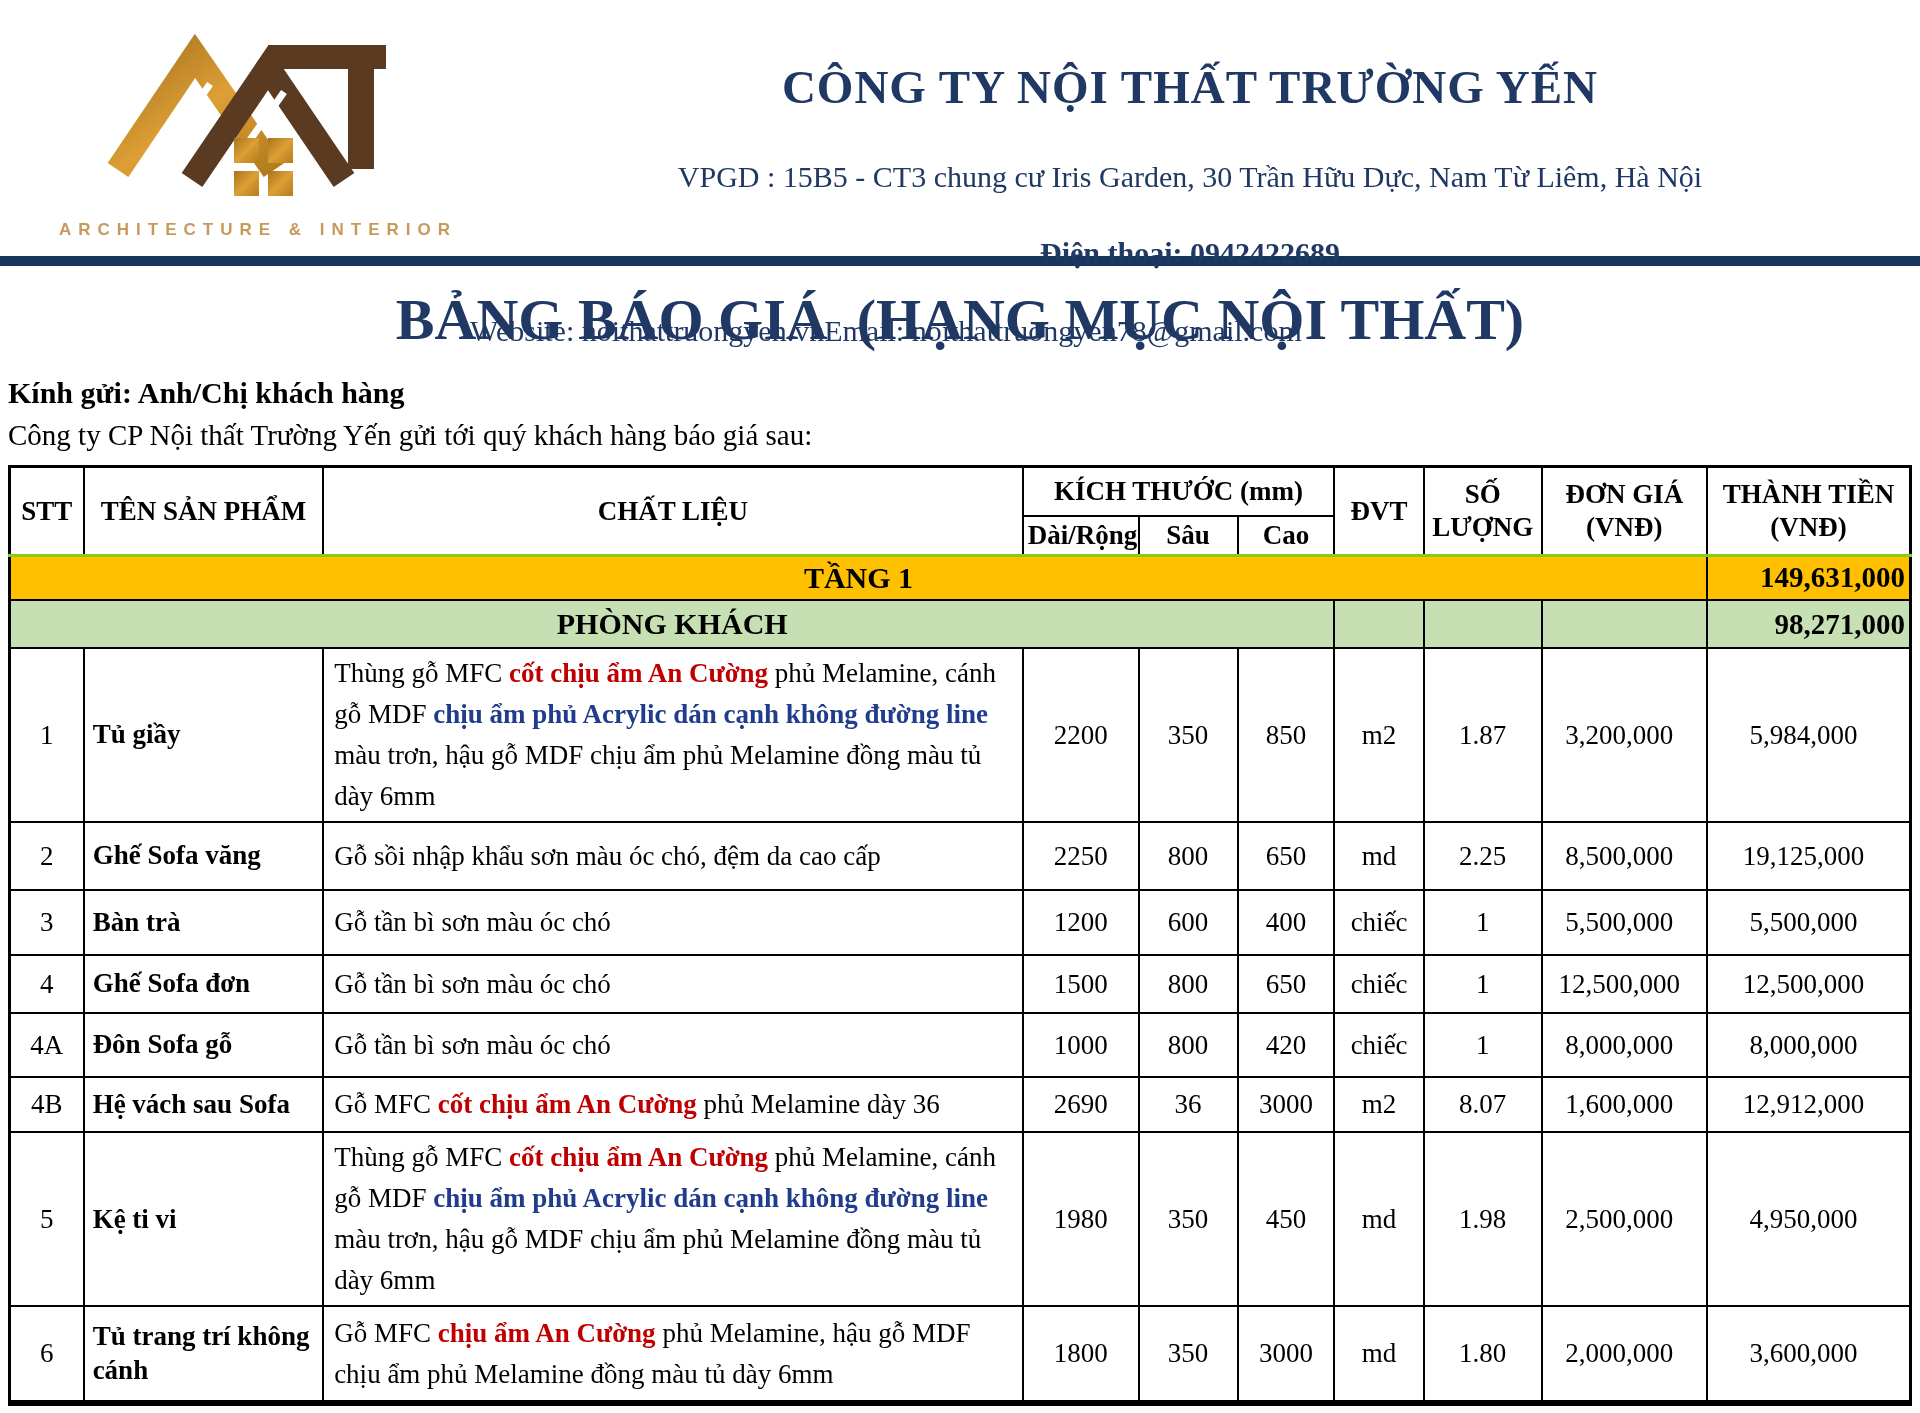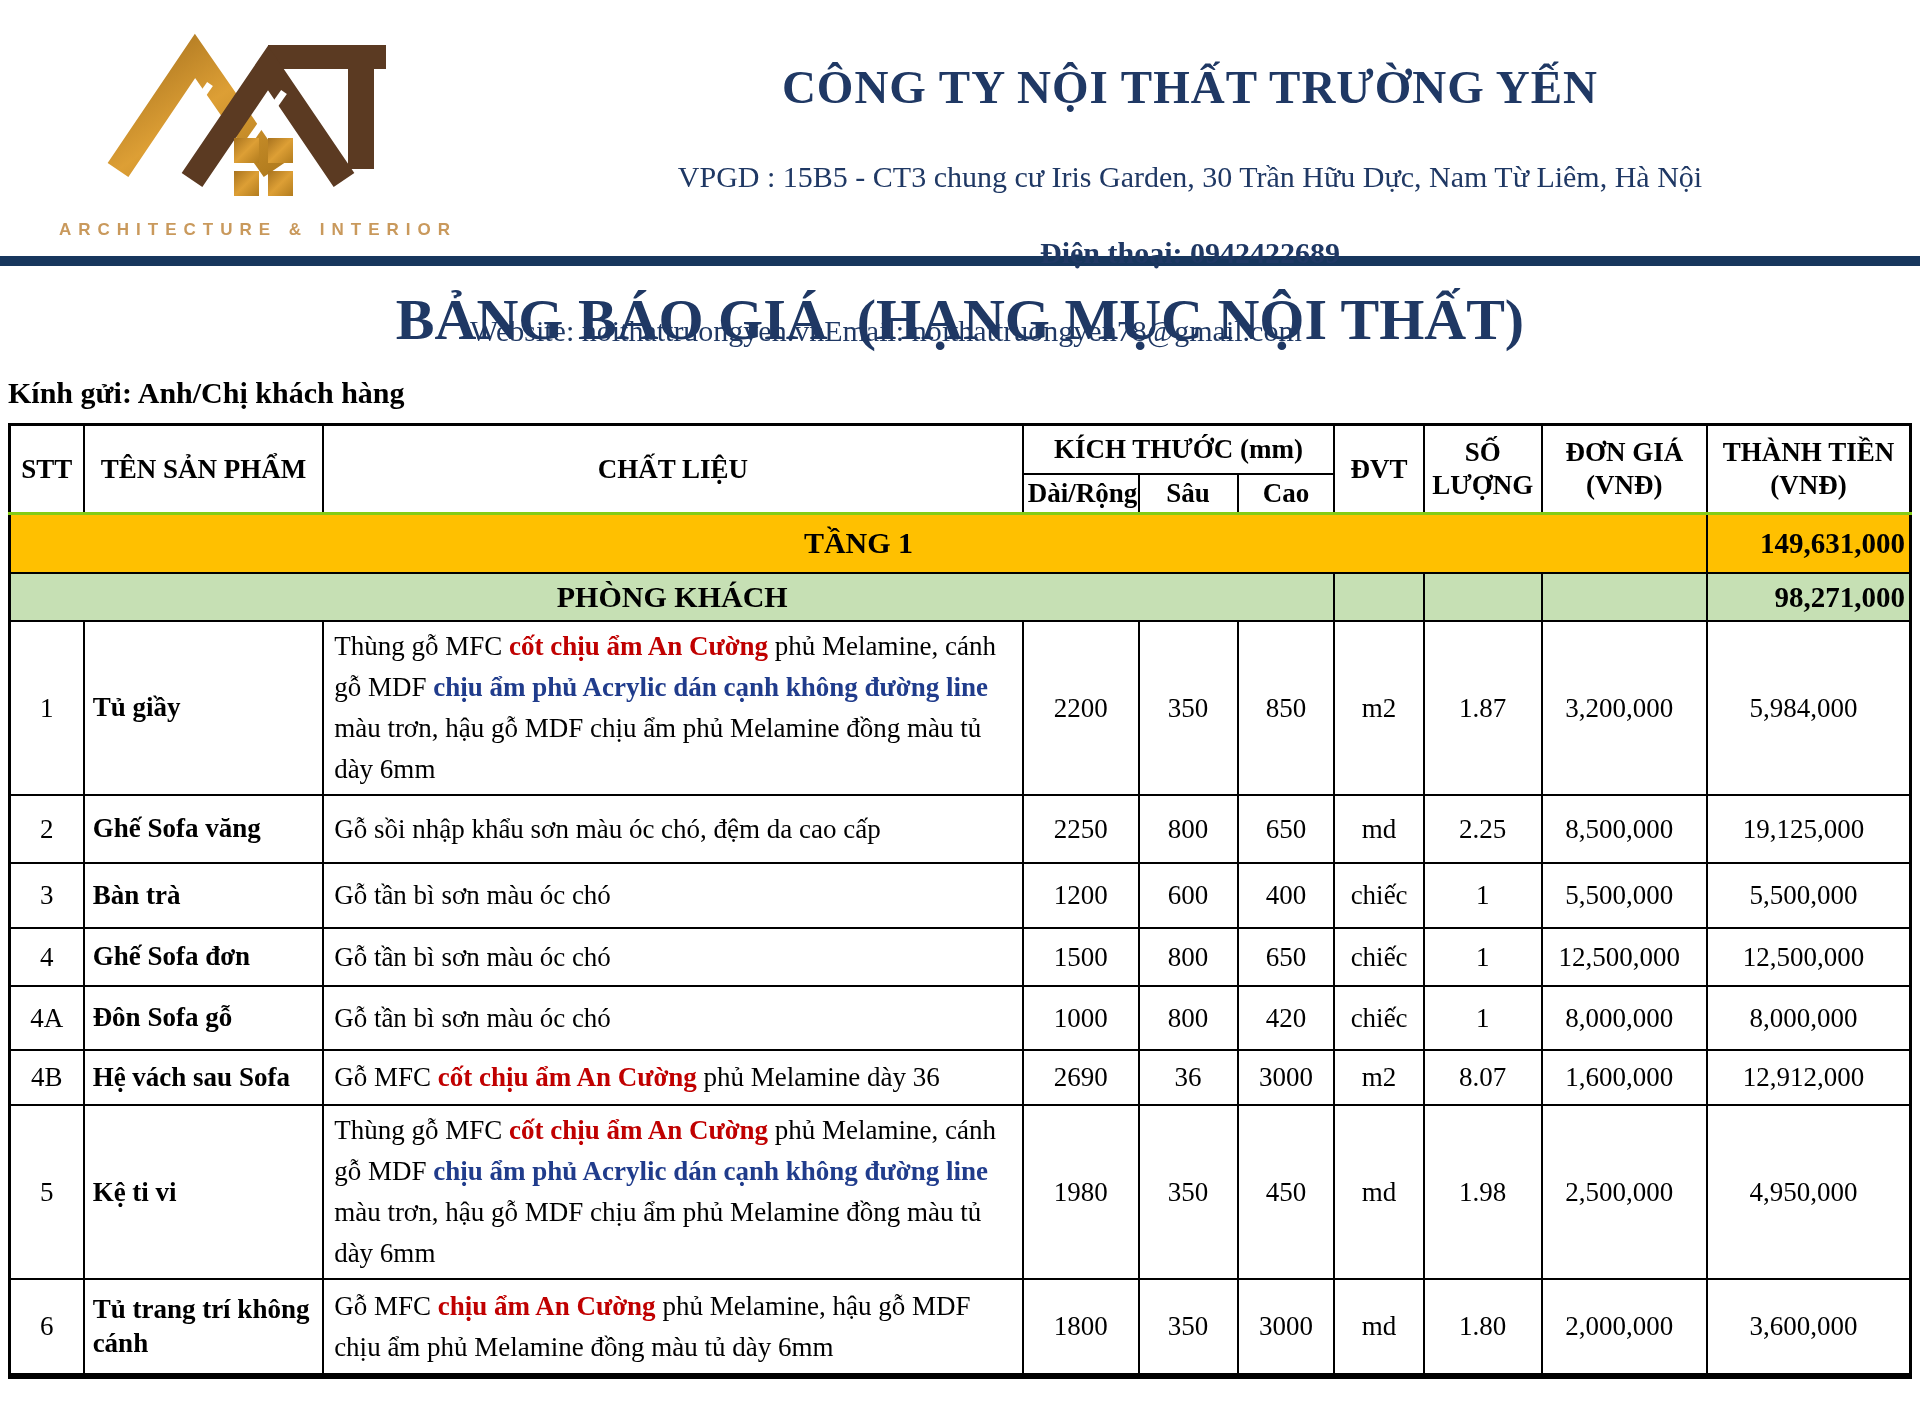--- a/index.html
+++ b/index.html
@@ -74,21 +74,21 @@
     overflow: hidden;
   }
   .quote-table thead th {
     font-weight: bold; text-align: center; line-height: 1.2;
   }
   .quote-table thead { border-bottom: 3px solid #84cc16; }
   tr.hrow-top { height: 50px; }
   tr.hrow-sub { height: 38px; }
 
   
-  tr.floor-row { height: 60px; background: #ffc000; }
+  tr.floor-row { height: 45px; background: #ffc000; }
   tr.floor-row td { font-weight: bold; }
   .floor-label { text-align: center; font-size: 30px; }
   tr.room-row { height: 48px; background: #c6e0b4; }
   tr.room-row td { font-weight: bold; }
   .room-label { text-align: center; font-size: 30px; }
   .section-total { text-align: right; padding-right: 12px; font-size: 29px; }
 
   
   td.c    { text-align: center; }
   td.name { font-weight: bold; text-align: left; padding-left: 8px; line-height: 1.25; }
@@ -145,20 +145,21 @@
         <span data-name="company-email">Email: noithattruongyen78@gmail.com</span>
       </div>
     </div>
   </header>
 
   <div class="divider" data-name="header-divider"></div>
 
   <h2 class="doc-title" data-name="page-title">BẢNG BÁO GIÁ  (HẠNG MỤC NỘI THẤT)</h2>
 
   <div class="greeting" data-name="greeting-line">Kính gửi: Anh/Chị khách hàng</div>
+  <div class="intro" data-name="intro-line">Công ty CP Nội thất Trường Yến gửi tới quý khách hàng báo giá sau:</div>
 
   <table class="quote-table" data-name="quote-table">
     <colgroup>
       <col style="width:3.9%">
       <col style="width:12.6%">
       <col style="width:36.8%">
       <col style="width:6.1%">
       <col style="width:5.2%">
       <col style="width:5.1%">
       <col style="width:4.7%">

